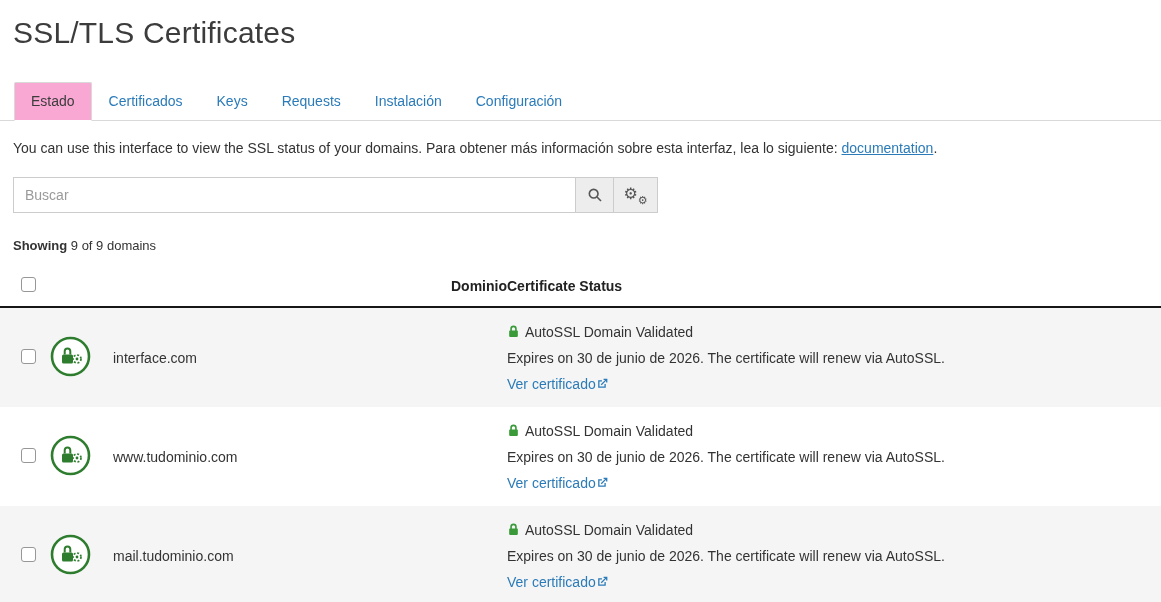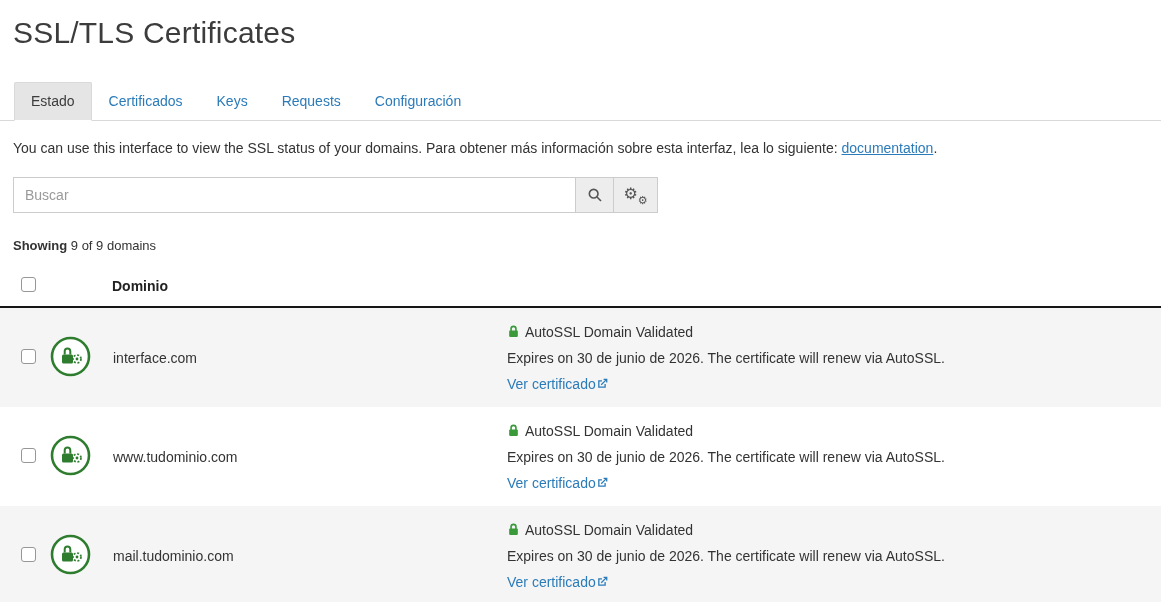--- a/index.html
+++ b/index.html
@@ -33,21 +33,21 @@
     padding: 10px 16px 11px;
     font-size: 14px;
     color: #2b7bb9;
     cursor: pointer;
     margin-bottom: -1px;
     border: 1px solid transparent;
     white-space: nowrap;
   }
   .tab.active {
     color: #3c3c3c;
-    background: #e5e5e5;
+    background: #f9a8d4;
     border: 1px solid #d9d9d9;
     border-bottom: 1px solid #fff;
     border-radius: 2px 2px 0 0;
   }
 
   
   .intro {
     margin: 17px 13px 17px;
     font-size: 14px;
     color: #333;
@@ -105,21 +105,21 @@
     align-items: center;
     padding-left: 13px;
   }
   .thead {
     height: 42px;
     border-bottom: 2px solid #161616;
     font-weight: 700;
     font-size: 14px;
     color: #222;
   }
-  .thead .domain-h { padding-left: 62px; }
+  .thead .domain-h { padding-left: 62px; text-align: right; }
   .tbody .trow { height: 99px; }
   .tbody .trow:nth-child(odd) { background: #f5f5f5; }
 
   input[type="checkbox"].cb {
     appearance: none;
     -webkit-appearance: none;
     width: 15px;
     height: 15px;
     border: 1px solid #979797;
     border-radius: 3px;
@@ -159,20 +159,23 @@
   </div>
 
   <div class="tab" data-name="tab-keys">
     <span data-name="tab-label">Keys</span>
   </div>
 
   <div class="tab" data-name="tab-requests">
     <span data-name="tab-label">Requests</span>
   </div>
 
+  <div class="tab" data-name="tab-instalaci-n">
+    <span data-name="tab-label">Instalación</span>
+  </div>
 
   <div class="tab" data-name="tab-configuraci-n">
     <span data-name="tab-label">Configuración</span>
   </div>
 </div>
 
 <p class="intro" data-name="intro-text"><span data-name="intro-before">You can use this interface to view the SSL status of your domains. Para obtener más información sobre esta interfaz, lea lo siguiente: </span><a data-name="documentation-link">documentation</a><span data-name="intro-after">.</span></p>
 
 <div class="search-group" data-name="search-group">
   <input class="search-input" type="text" data-name="search-input" placeholder="Buscar" style="">
@@ -193,20 +196,21 @@
 </div>
 
 <p class="summary" data-name="results-summary"><b data-name="summary-bold">Showing</b><span data-name="summary-rest"> 9 of 9 domains</span></p>
 
 <div class="table" data-name="domains-table">
   <div class="trow thead" data-name="table-header-row">
     <div data-name="header-checkbox-cell">
       <input type="checkbox" class="cb" data-name="select-all-checkbox" style="">
     </div>
     <div class="domain-h" data-name="domain-column-header">Dominio</div>
+    <div data-name="status-column-header">Certificate Status</div>
   </div>
   <div class="tbody" data-name="table-body">
   <div class="trow" data-name="table-row">
     <div data-name="row-checkbox-cell">
       <input type="checkbox" class="cb" data-name="row-checkbox" style="">
     </div>
     <div class="domain-cell" data-name="domain-cell">
       <span data-name="autossl-lock-badge-icon">
         <svg width="41" height="41" viewBox="0 0 41 41">
           <circle cx="20.5" cy="20.5" r="18.5" fill="#ffffff" stroke="#2e7d2e" stroke-width="2.6"></circle>

